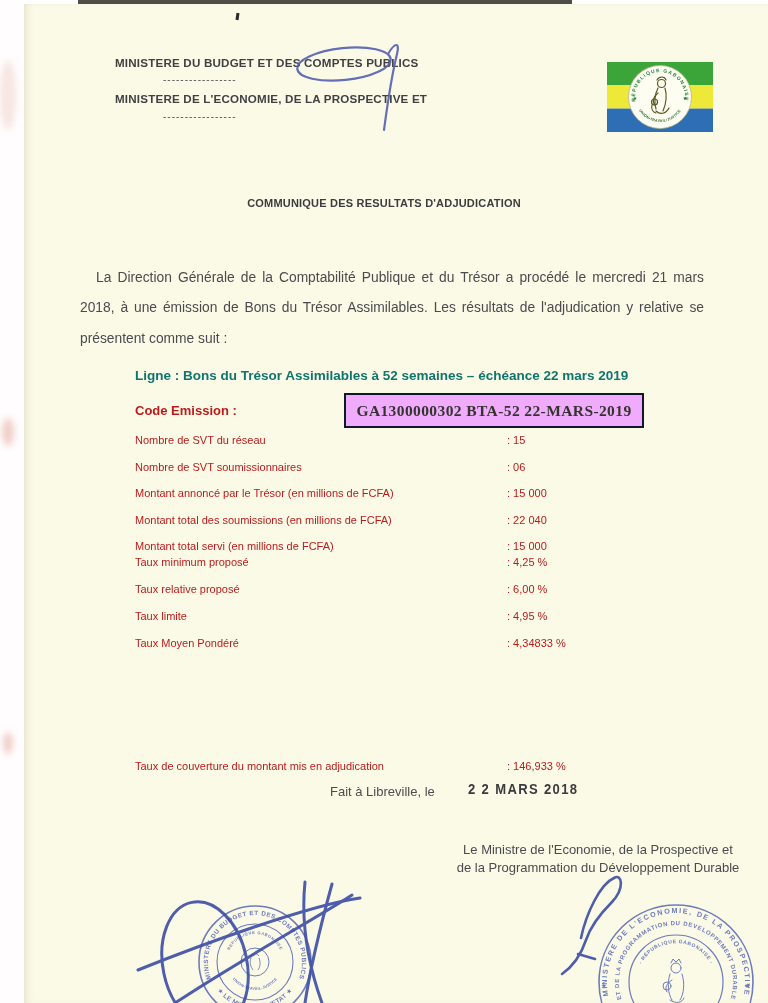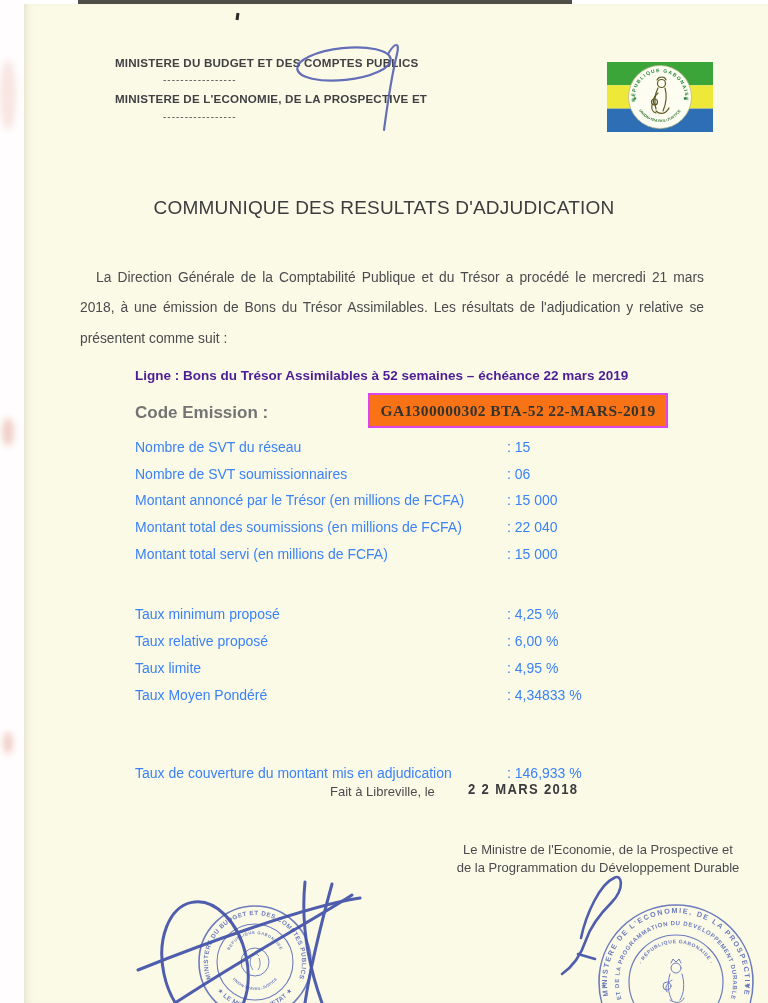--- a/index.html
+++ b/index.html
@@ -11,38 +11,38 @@
   .smudge{position:absolute;background:#f0cfc8;filter:blur(3px);border-radius:50%;}
   .topline{position:absolute;left:78px;top:0;width:494px;height:4px;background:#4e4e46;}
   .specdot{position:absolute;left:236px;top:13px;width:3px;height:7px;background:#2a2a28;transform:rotate(8deg);}
 
   .hdr{position:absolute;left:115px;top:56px;width:400px;font-weight:700;font-size:11.6px;
        line-height:13px;color:#414144;letter-spacing:.2px;}
   .hdr .div{font-weight:400;font-size:10px;letter-spacing:1px;color:#55555a;margin:4px 0 6px 48px;}
   .hdr .m2{line-height:13.5px;}
 
   .title{position:absolute;left:0;top:197px;width:768px;text-align:center;color:#3c3c3f;}
-  .title .t1{font-size:19px;font-weight:400;letter-spacing:.2px;text-align:center;}
+  .title .t1{font-size:11px;font-weight:700;letter-spacing:.2px;text-align:center;}
   .title .t2{font-size:13.5px;font-weight:700;margin-top:5px;}
 
   .intro{position:absolute;left:80px;top:263px;width:624px;font-size:13.8px;line-height:30.4px;
          text-align:justify;color:#4b4b4e;text-indent:16px;}
 
-  .ligne{position:absolute;left:135px;top:368px;font-size:13.5px;font-weight:700;color:#4c1d95;}
-
-  .code-label{position:absolute;left:135px;top:403px;font-size:17px;font-weight:700;color:#737373;}
-  .code-box{position:absolute;left:344px;top:393px;width:296px;height:31px;background:#f97316;
-            border:2px solid #d946ef;display:flex;align-items:center;justify-content:center;
+  .ligne{position:absolute;left:135px;top:368px;font-size:13.5px;font-weight:700;color:#0f766e;}
+
+  .code-label{position:absolute;left:135px;top:403px;font-size:13px;font-weight:700;color:#b91c1c;}
+  .code-box{position:absolute;left:344px;top:393px;width:296px;height:31px;background:#f0abfc;
+            border:2px solid #0f172a;display:flex;align-items:center;justify-content:center;
             font-family:"Liberation Serif","DejaVu Serif",serif;font-weight:700;font-size:15.5px;
-            letter-spacing:.4px;color:#34342f;margin-left:24px;}
+            letter-spacing:.4px;color:#34342f;}
 
   .rows{position:absolute;left:135px;width:520px;}
-  .row{position:relative;height:26.6px;display:flex;align-items:center;font-size:14px;color:#3b82f6;}
+  .row{position:relative;height:26.6px;display:flex;font-size:11px;color:#b91c1c;}
   .row .val{position:absolute;left:372px;white-space:nowrap;}
-  #results{top:434px;} #rates{top:600px;height:27px;} #coverage{top:760px;}
+  #results{top:434px;} #rates{top:556px;height:27px;} #coverage{top:760px;}
   #rates .row{height:27px;}
 
   .closing{position:absolute;left:330px;top:784px;font-size:13px;color:#4c4c4f;}
   .datestamp{position:absolute;left:468px;top:781px;font-size:14.5px;font-weight:700;color:#3b3b3e;
              letter-spacing:1.5px;transform:scaleX(.9);transform-origin:left;white-space:nowrap;}
 
   .sig{position:absolute;text-align:center;font-size:13px;line-height:17.5px;color:#4b4b4e;}
   #sig-left{left:100px;top:831px;width:290px;}
   #sig-right{left:428px;top:841px;width:340px;}
 

